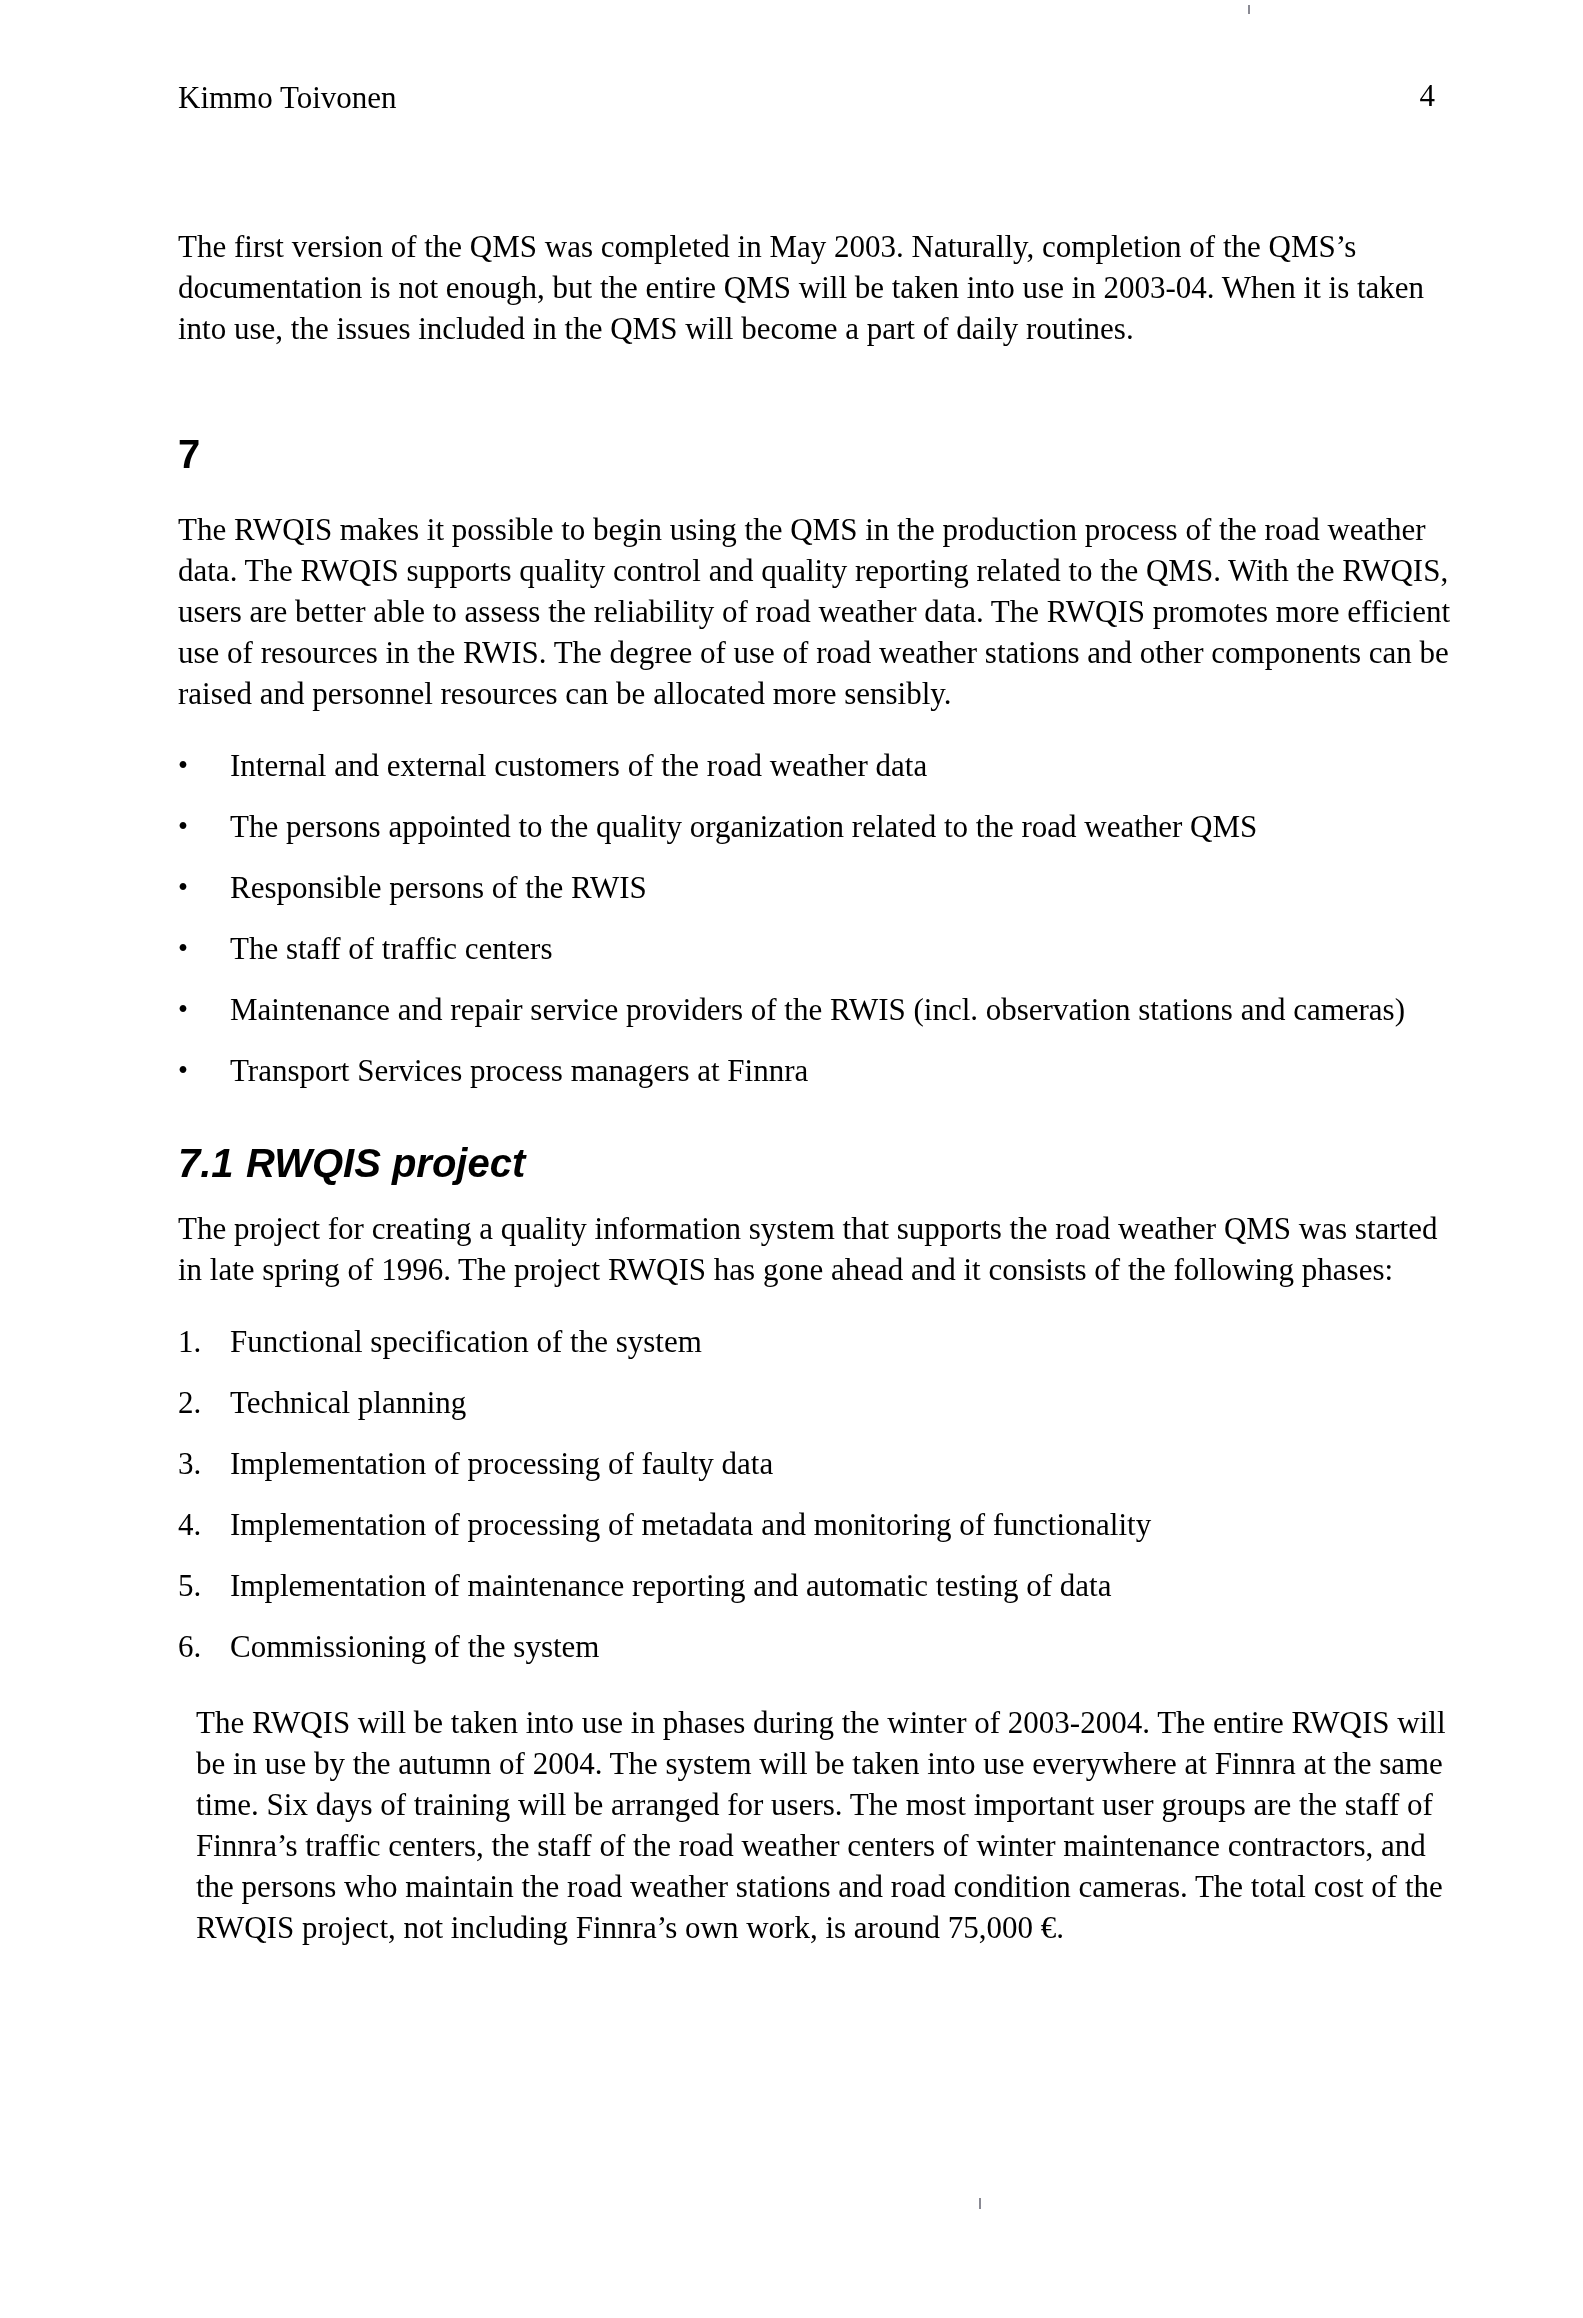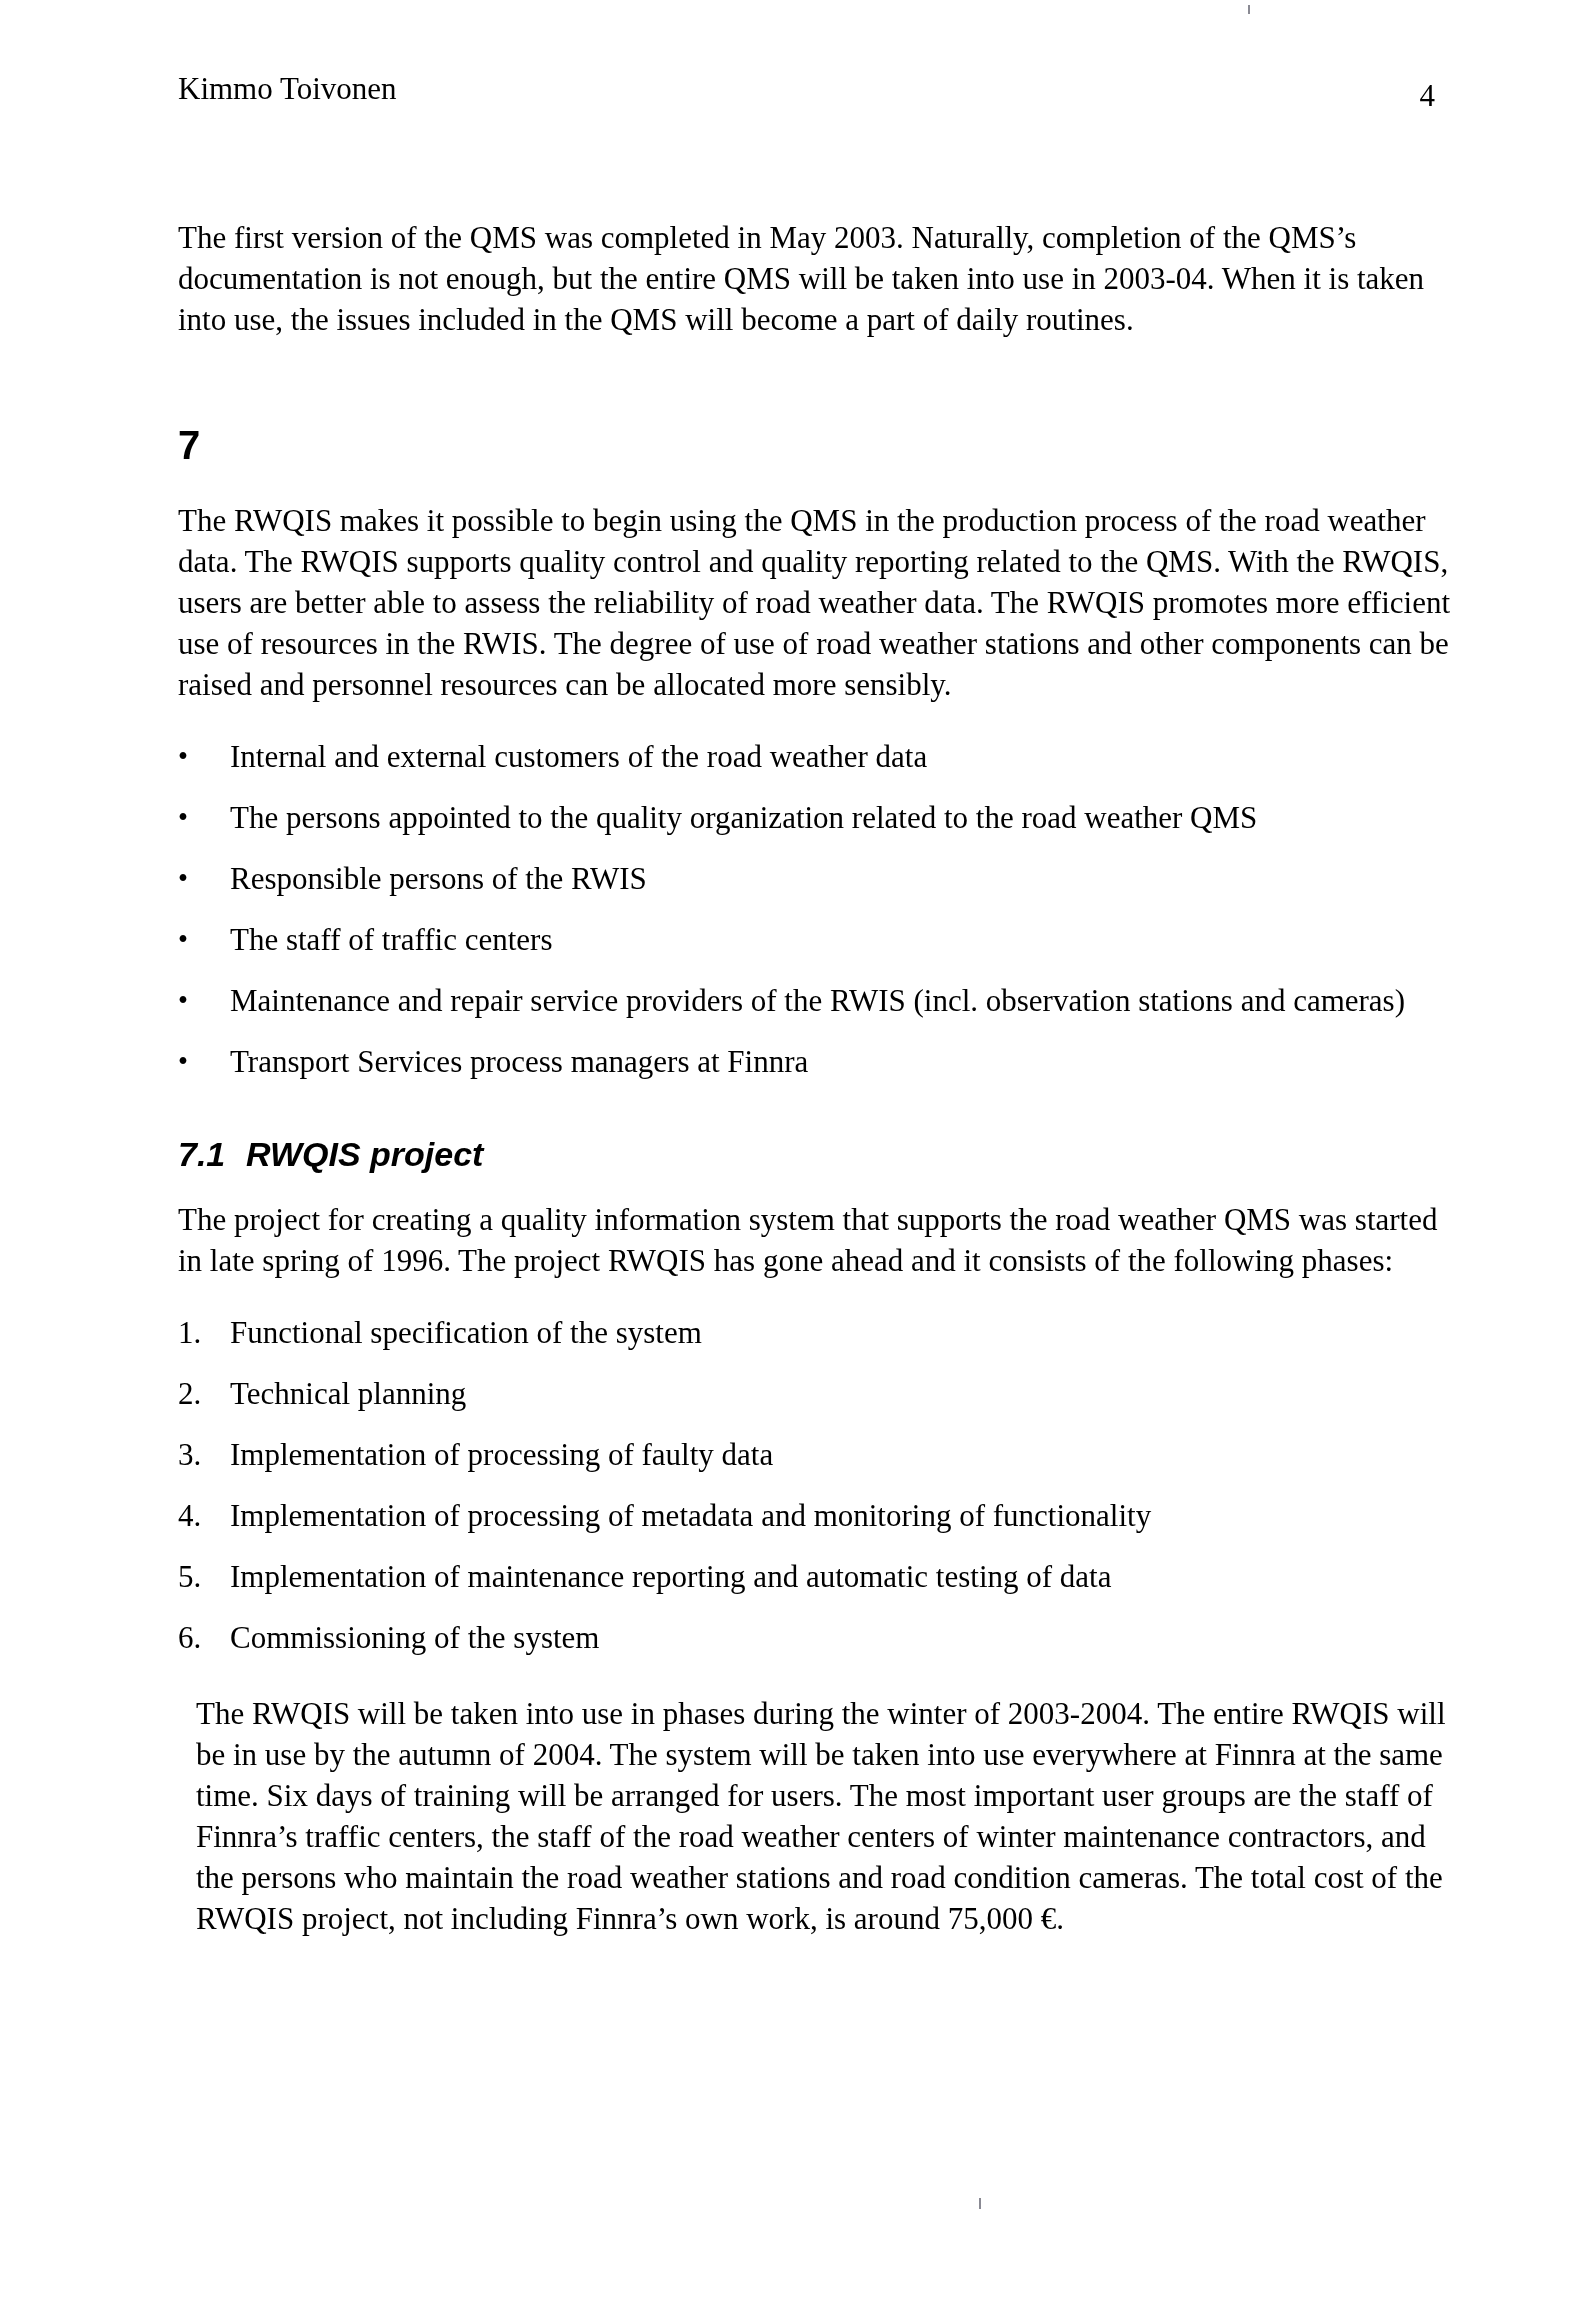--- a/index.html
+++ b/index.html
@@ -13,21 +13,21 @@
     height: 2319px;
     margin: 0 auto;
     background: #ffffff;
     color: #000000;
     font-family: "Liberation Serif", serif;
     overflow: hidden;
   }
   .content {
     position: absolute;
     left: 178px;
-    top: 68px;
+    top: 77px;
     width: 1277px;
   }
   .body-text {
     font-size: 31px;
     line-height: 41px;
     text-align: left;
   }
   .header-block {
     font-size: 31px;
     line-height: 41px;
@@ -63,21 +63,21 @@
     width: 52px;
     flex-shrink: 0;
   }
   .bullet-glyph { font-size: 28.5px; }
   .heading-7-1 {
     margin-top: 52px;
     display: flex;
     font-family: "Liberation Sans", sans-serif;
     font-weight: bold;
     font-style: italic;
-    font-size: 34px;
+    font-size: 40px;
     line-height: 41px;
   }
   .heading-7-1 .heading-number { width: 68px; flex-shrink: 0; }
   .para-project { margin-top: 24px; }
   .numbered-list { margin-top: 1.6px; }
   .para-closing { margin-top: 35px; margin-left: 18px; }
   .list-text { flex: 1; }
   .scan-artifact {
     position: absolute;
     background: #8a8a93;

